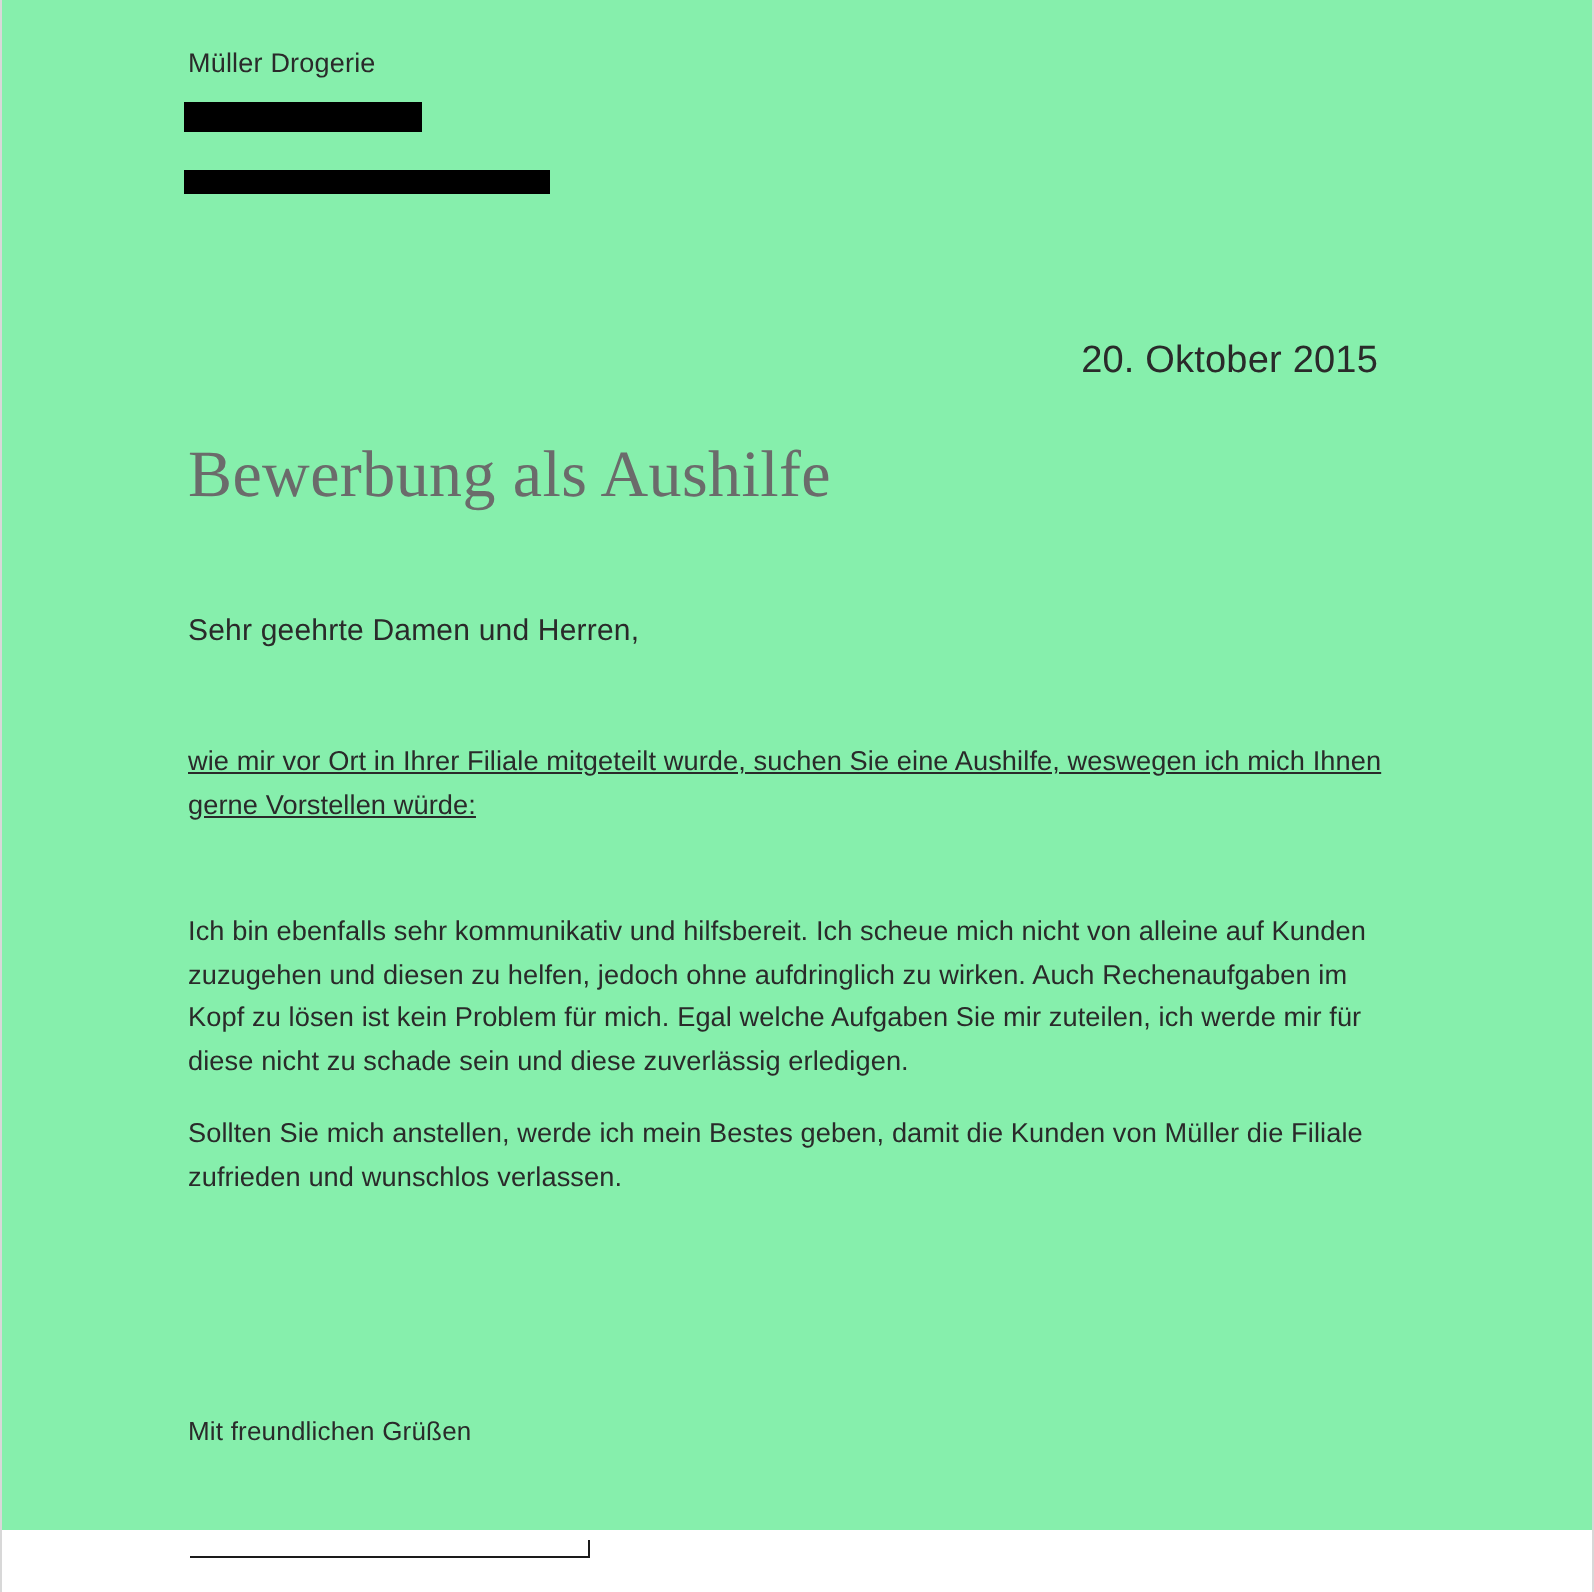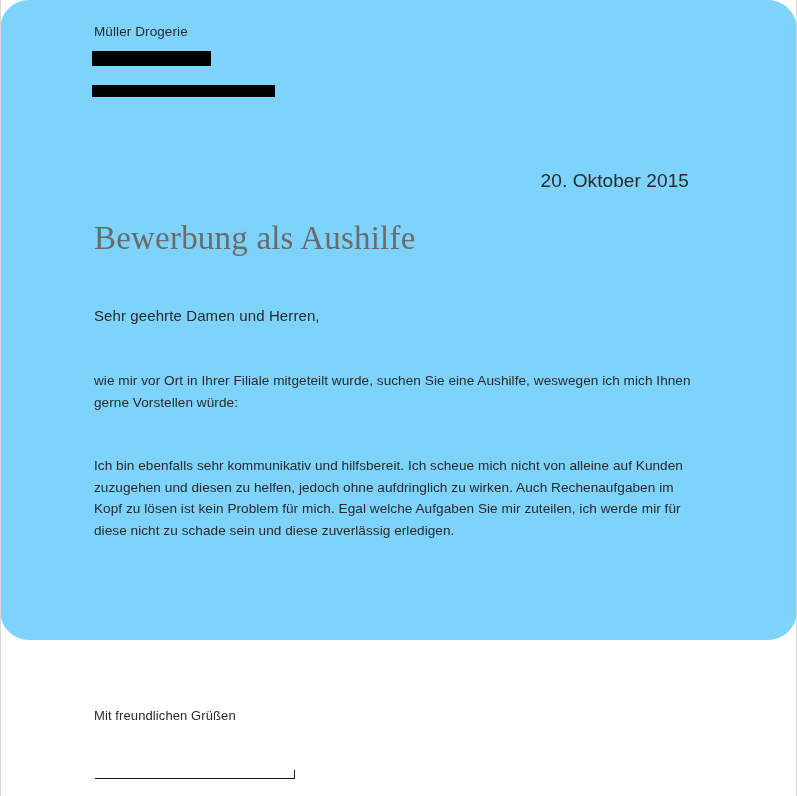--- a/index.html
+++ b/index.html
@@ -12,24 +12,23 @@
     height: 796px;
     font-family: "Liberation Sans", sans-serif;
     color: #231f20;
     position: relative;
     overflow: hidden;
   }
 
   .page {
     position: relative;
     width: 797px;
-    height: 640px;
-    background: #7dd3fc;
+    height: 765px;
+    background: #86efac;
     box-sizing: border-box;
-    border-radius: 29px;
   }
 
   
   .page-edge-left {
     position: absolute;
     left: 0;
     top: 0;
     width: 1px;
     height: 796px;
     background: #d8d8d8;
@@ -100,20 +99,21 @@
 
   .intro {
     position: absolute;
     left: 94px;
     top: 370px;
     width: 600px;
     font-size: 13.6px;
     line-height: 21.5px;
     color: #2a2a2a;
     letter-spacing: 0.05px;
+    text-decoration: underline;
   }
 
   .body-paragraphs {
     position: absolute;
     left: 94px;
     top: 455px;
     width: 600px;
   }
   .body-paragraphs p {
     margin: 0 0 15px 0;
@@ -165,20 +165,21 @@
   <div class="date-line">20. Oktober 2015</div>
 
   <div class="letter-title">Bewerbung als Aushilfe</div>
 
   <div class="salutation">Sehr geehrte Damen und Herren,</div>
 
   <div class="intro">wie mir vor Ort in Ihrer Filiale mitgeteilt wurde, suchen Sie eine Aushilfe, weswegen ich mich Ihnen gerne Vorstellen würde:</div>
 
   <div class="body-paragraphs">
     <p>Ich bin ebenfalls sehr kommunikativ und hilfsbereit. Ich scheue mich nicht von alleine auf Kunden zuzugehen und diesen zu helfen, jedoch ohne aufdringlich zu wirken. Auch Rechenaufgaben im Kopf zu lösen ist kein Problem für mich. Egal welche Aufgaben Sie mir zuteilen, ich werde mir für diese nicht zu schade sein und diese zuverlässig erledigen.</p>
+    <p>Sollten Sie mich anstellen, werde ich mein Bestes geben, damit die Kunden von Müller die Filiale zufrieden und wunschlos verlassen.</p>
   </div>
 
   <div class="closing">Mit freundlichen Grüßen</div>
 
   <div class="signature-line"></div>
   <div class="signature-tick"></div>
 
 </div>
 
 </body></html>

